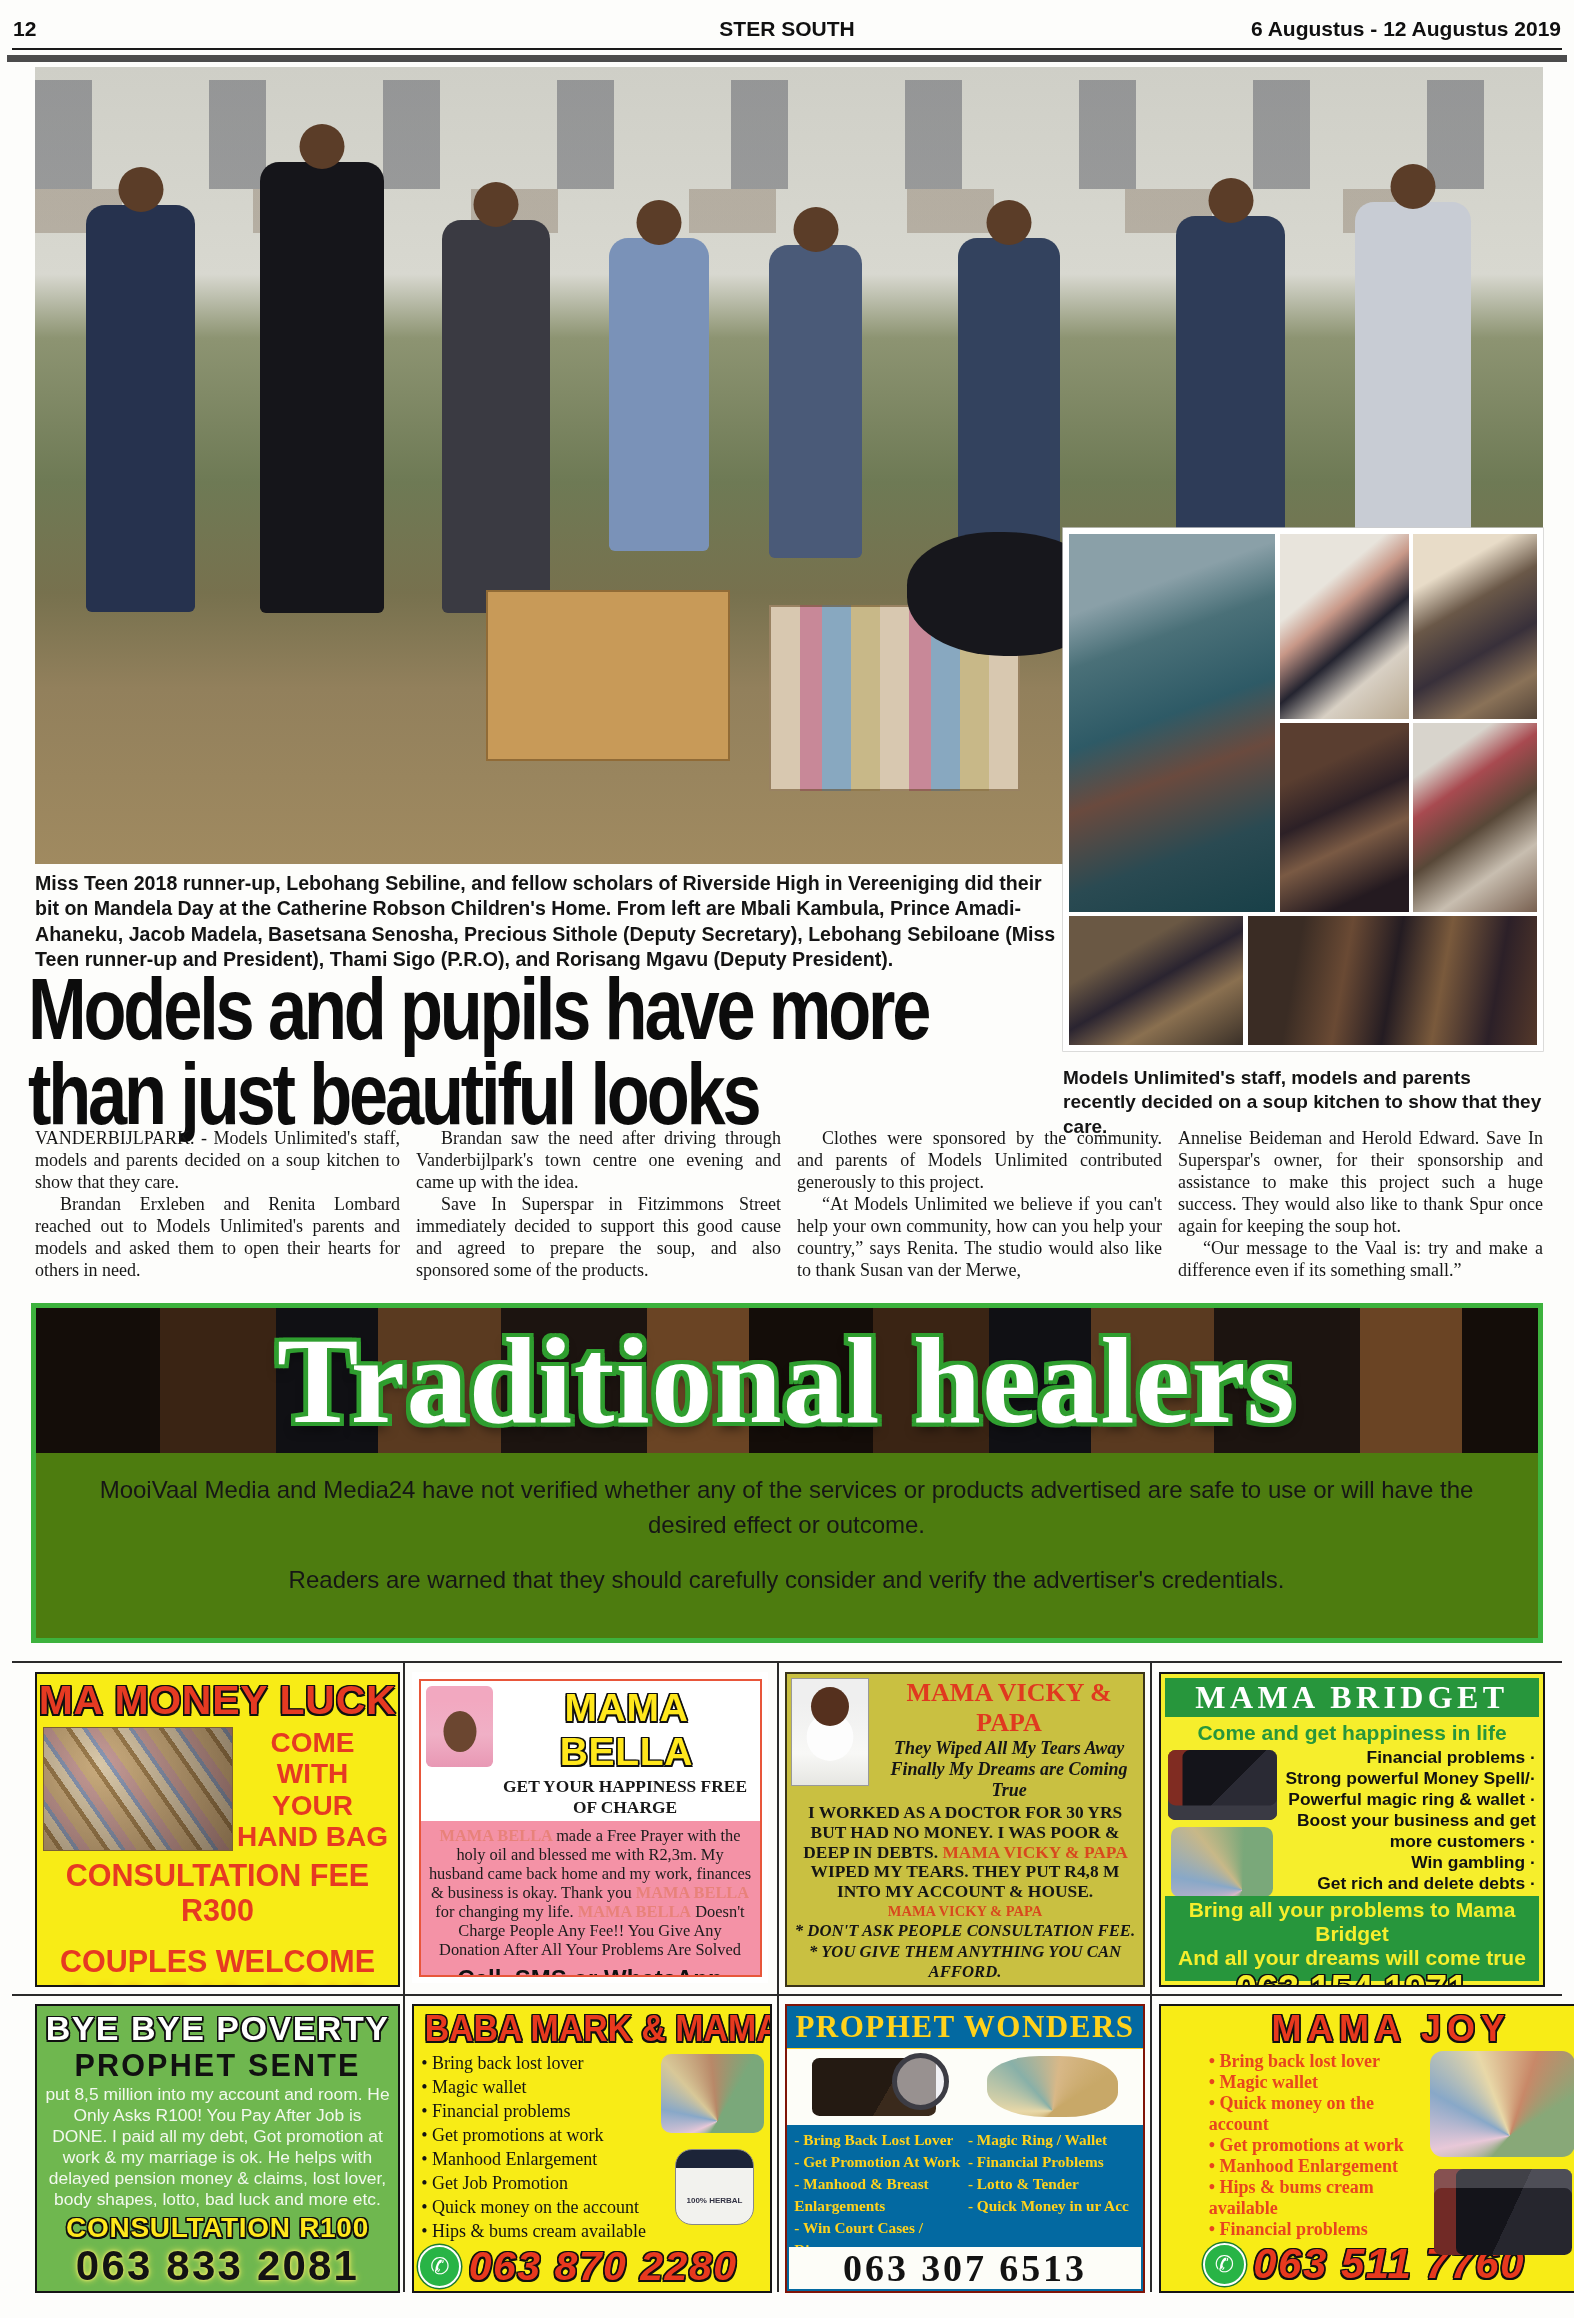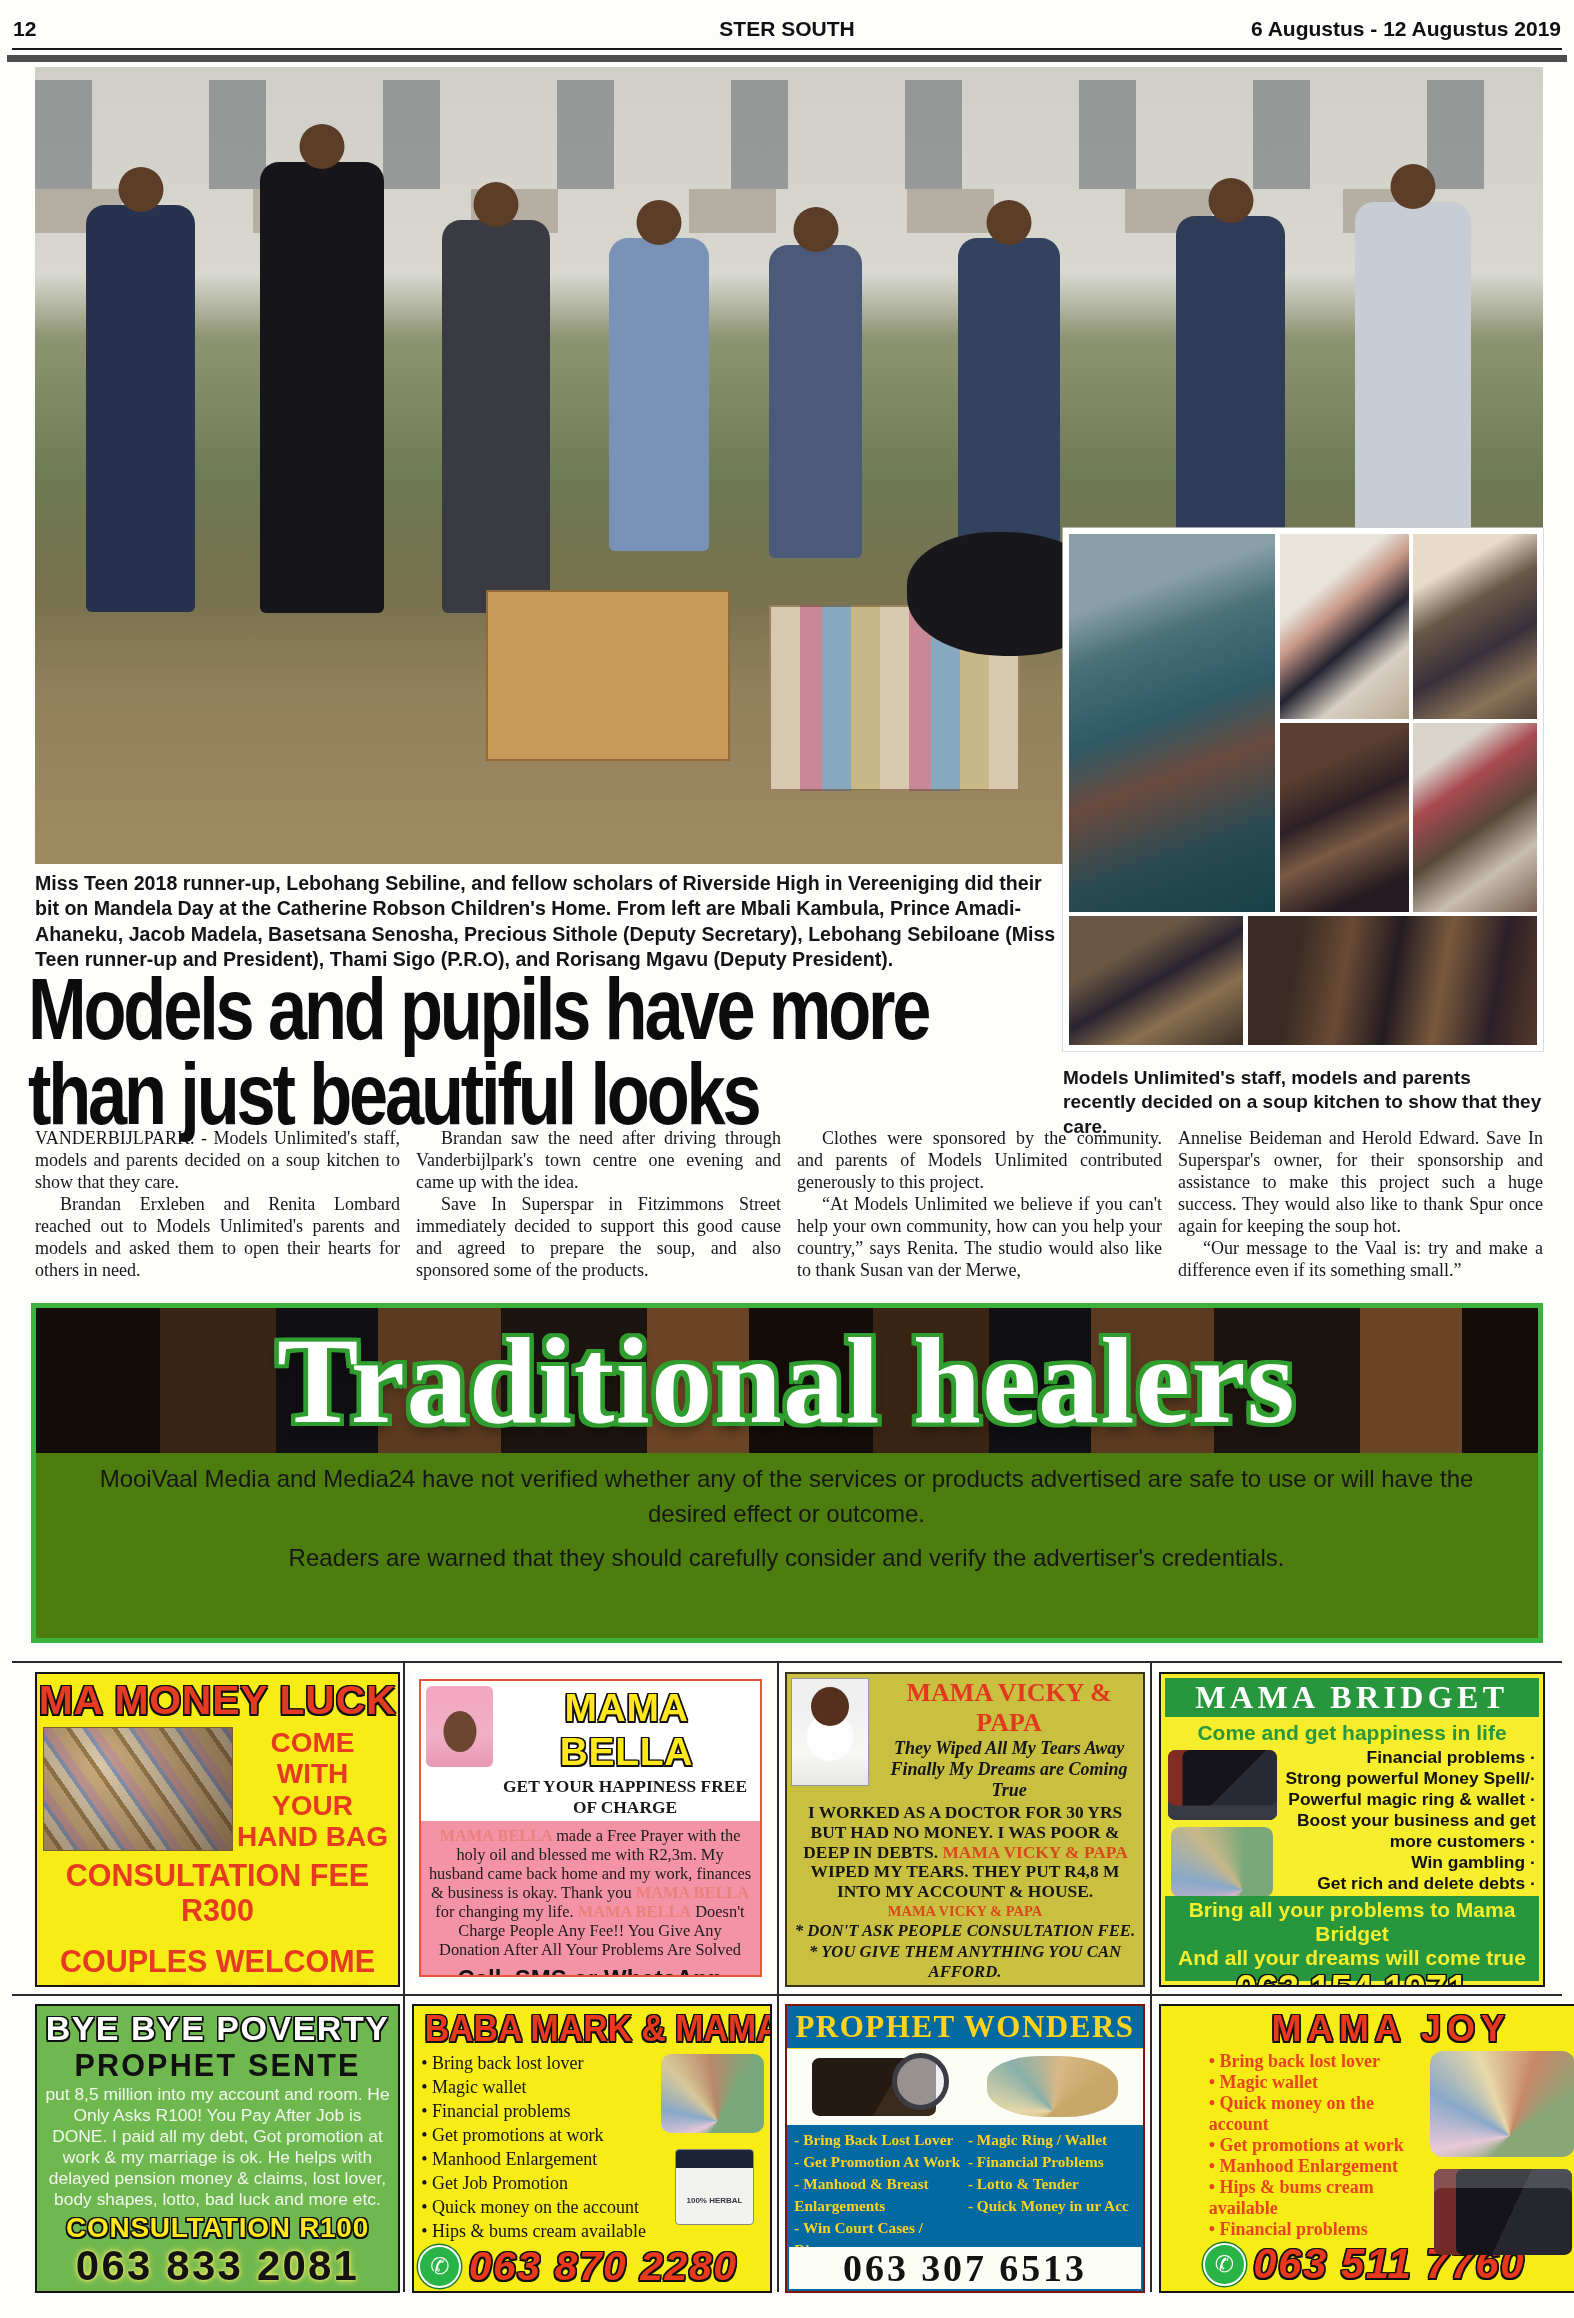--- a/index.html
+++ b/index.html
@@ -27,21 +27,21 @@
   .article{left:35px;top:1127px;width:1508px;display:flex;gap:16px;font-family:"Liberation Serif",serif;font-size:18px;line-height:22px;text-align:justify;color:#161616;}
   .article .col{width:365px;}
   .article p{margin:0;}
   .article p.ind{text-indent:25px;}
   
   .greenbox{left:30.5px;top:1303px;width:1502px;height:330px;border:5.1px solid #3db23d;background:#4d7c0f;}
   .healers{left:0;top:0;width:100%;height:145px;overflow:hidden;background:repeating-linear-gradient(90deg,#140d09 0 124px,#3a2414 124px 240px,#101014 240px 342px,#5a3a20 342px 465px,#1c1410 465px 611px,#6a4424 611px 713px);}
   .healers-t{width:100%;text-align:center;font-family:"Liberation Serif",serif;font-weight:bold;font-size:122px;line-height:145px;color:#fff;letter-spacing:1.5px;white-space:nowrap;
     text-shadow:-4.4px -4.4px 0 #2f9e2f,4.4px -4.4px 0 #2f9e2f,-4.4px 4.4px 0 #2f9e2f,4.4px 4.4px 0 #2f9e2f,-4.4px 0 0 #2f9e2f,4.4px 0 0 #2f9e2f,0 -4.4px 0 #2f9e2f,0 4.4px 0 #2f9e2f,0 7.3px 10.2px rgba(0,0,0,.5);}
   .disc{left:0;top:145px;width:100%;text-align:center;color:#161616;font-size:24px;line-height:1.45;}
-  .disc p{margin:9px auto;}
+  .disc p{margin:20px auto;}
   .disc .p1{max-width:1447px;}
   .disc .p2{max-width:1309px;}
   .disc .p3{max-width:1134px;}
   
   .ads-topline{left:11.6px;right:11.6px;top:1661px;height:1.5px;background:#2a2a2a;}
   .ads-midline{left:11.6px;right:11.6px;top:1994px;height:1.5px;background:#2a2a2a;}
   .vr{top:1661px;height:631px;width:1.5px;background:#2a2a2a;}
   
   .ad{overflow:hidden;text-align:center;}
   .ob2{text-shadow:-1.5px -1.5px 0 #101010,1.5px -1.5px 0 #101010,-1.5px 1.5px 0 #101010,1.5px 1.5px 0 #101010,-1.5px 0 0 #101010,1.5px 0 0 #101010,0 -1.5px 0 #101010,0 1.5px 0 #101010;}
@@ -93,21 +93,21 @@
   #ad-sente .name{font-size:30.5px;font-weight:800;color:#111;letter-spacing:2.2px;}
   #ad-sente .body{color:#f2f8ee;font-size:17.4px;line-height:21px;padding:1.5px 7.3px;}
   #ad-sente .consult{color:#ffe71c;font-weight:800;font-size:28px;letter-spacing:0.7px;}
   #ad-sente .phone{color:#131313;font-weight:800;font-size:42px;letter-spacing:2.2px;line-height:1.05;text-shadow:0 0 7.3px #f6ee5a,0 0 2.9px #fff780;}
   
   #ad-baba{left:412px;top:2004px;width:356px;height:285px;background:#f8ec16;border:2.2px solid #151515;text-align:left;}
   #ad-baba .ttl{text-align:center;font-size:36px;font-weight:800;color:#e8391e;letter-spacing:0;transform:scale(.94,1);white-space:nowrap;margin-top:1.5px;}
   #ad-baba ul{margin:1.5px 0 0 7.3px;padding:0;list-style:none;font-family:"Liberation Serif",serif;font-size:18px;line-height:24px;color:#131313;width:240px;}
   #ad-baba li::before{content:"•  ";}
   .baba-money{position:absolute;right:5.8px;top:48px;width:103px;height:79px;background:conic-gradient(from 210deg at 55% 85%,#7aa87a,#e8c8d8,#88a8c8,#d8c898,#b88868,#7aa87a 50%);border-radius:10.2px;}
-  .baba-jar{position:absolute;right:16px;top:143px;width:79px;height:76px;background:linear-gradient(#1c2438 0 24%,#f2f2ee 24% 100%);border-radius:4px;border:0.7px solid #888;font-size:8px;color:#334;display:flex;align-items:flex-end;justify-content:center;padding-bottom:19px;box-sizing:border-box;font-weight:bold;}
+  .baba-jar{position:absolute;right:16px;top:143px;width:79px;height:76px;background:linear-gradient(#1c2438 0 24%,#f2f2ee 24% 100%);border-radius:17px;border:0.7px solid #888;font-size:8px;color:#334;display:flex;align-items:flex-end;justify-content:center;padding-bottom:19px;box-sizing:border-box;font-weight:bold;}
   #ad-baba .phone-row{justify-content:flex-start;padding-left:4.4px;}
   #ad-baba .phone{color:#e8391e;font-weight:800;font-style:italic;font-size:41px;letter-spacing:1.5px;}
   
   #ad-wonders{left:785px;top:2004px;width:356px;height:285px;background:#0369a1;border:2.2px solid #801408;}
   #ad-wonders .ttl{font-family:"Liberation Serif",serif;font-weight:bold;font-size:31px;color:#ffd21c;letter-spacing:1.5px;padding:2.9px 0 2.9px 0;border-bottom:1.5px solid #ffd21c;}
   #ad-wonders .strip{height:76px;background:#fdfdf8;display:flex;align-items:center;justify-content:space-around;}
   .wonders-wallet{width:124px;height:58px;background:linear-gradient(120deg,#241a12 0 60%,#3a2a1c 60% 100%);border-radius:7.3px;position:relative;}
   .wonders-wallet::after{content:"";position:absolute;right:-13px;top:-4.4px;width:47px;height:47px;border:5.8px solid #3c3c44;border-radius:50%;background:rgba(230,230,240,.55);}
   .wonders-money{width:131px;height:61px;background:conic-gradient(from 220deg at 50% 90%,#c8a868,#e8d8a8,#88b0a8,#d8b888,#c8a868 55%);border-radius:40% 45% 40% 45%;}
   #ad-wonders .cols{display:flex;text-align:left;color:#ffd21c;font-family:"Liberation Serif",serif;font-weight:bold;font-size:15.3px;line-height:22px;padding:4.4px 5.8px 0 7.3px;gap:4.4px;}

